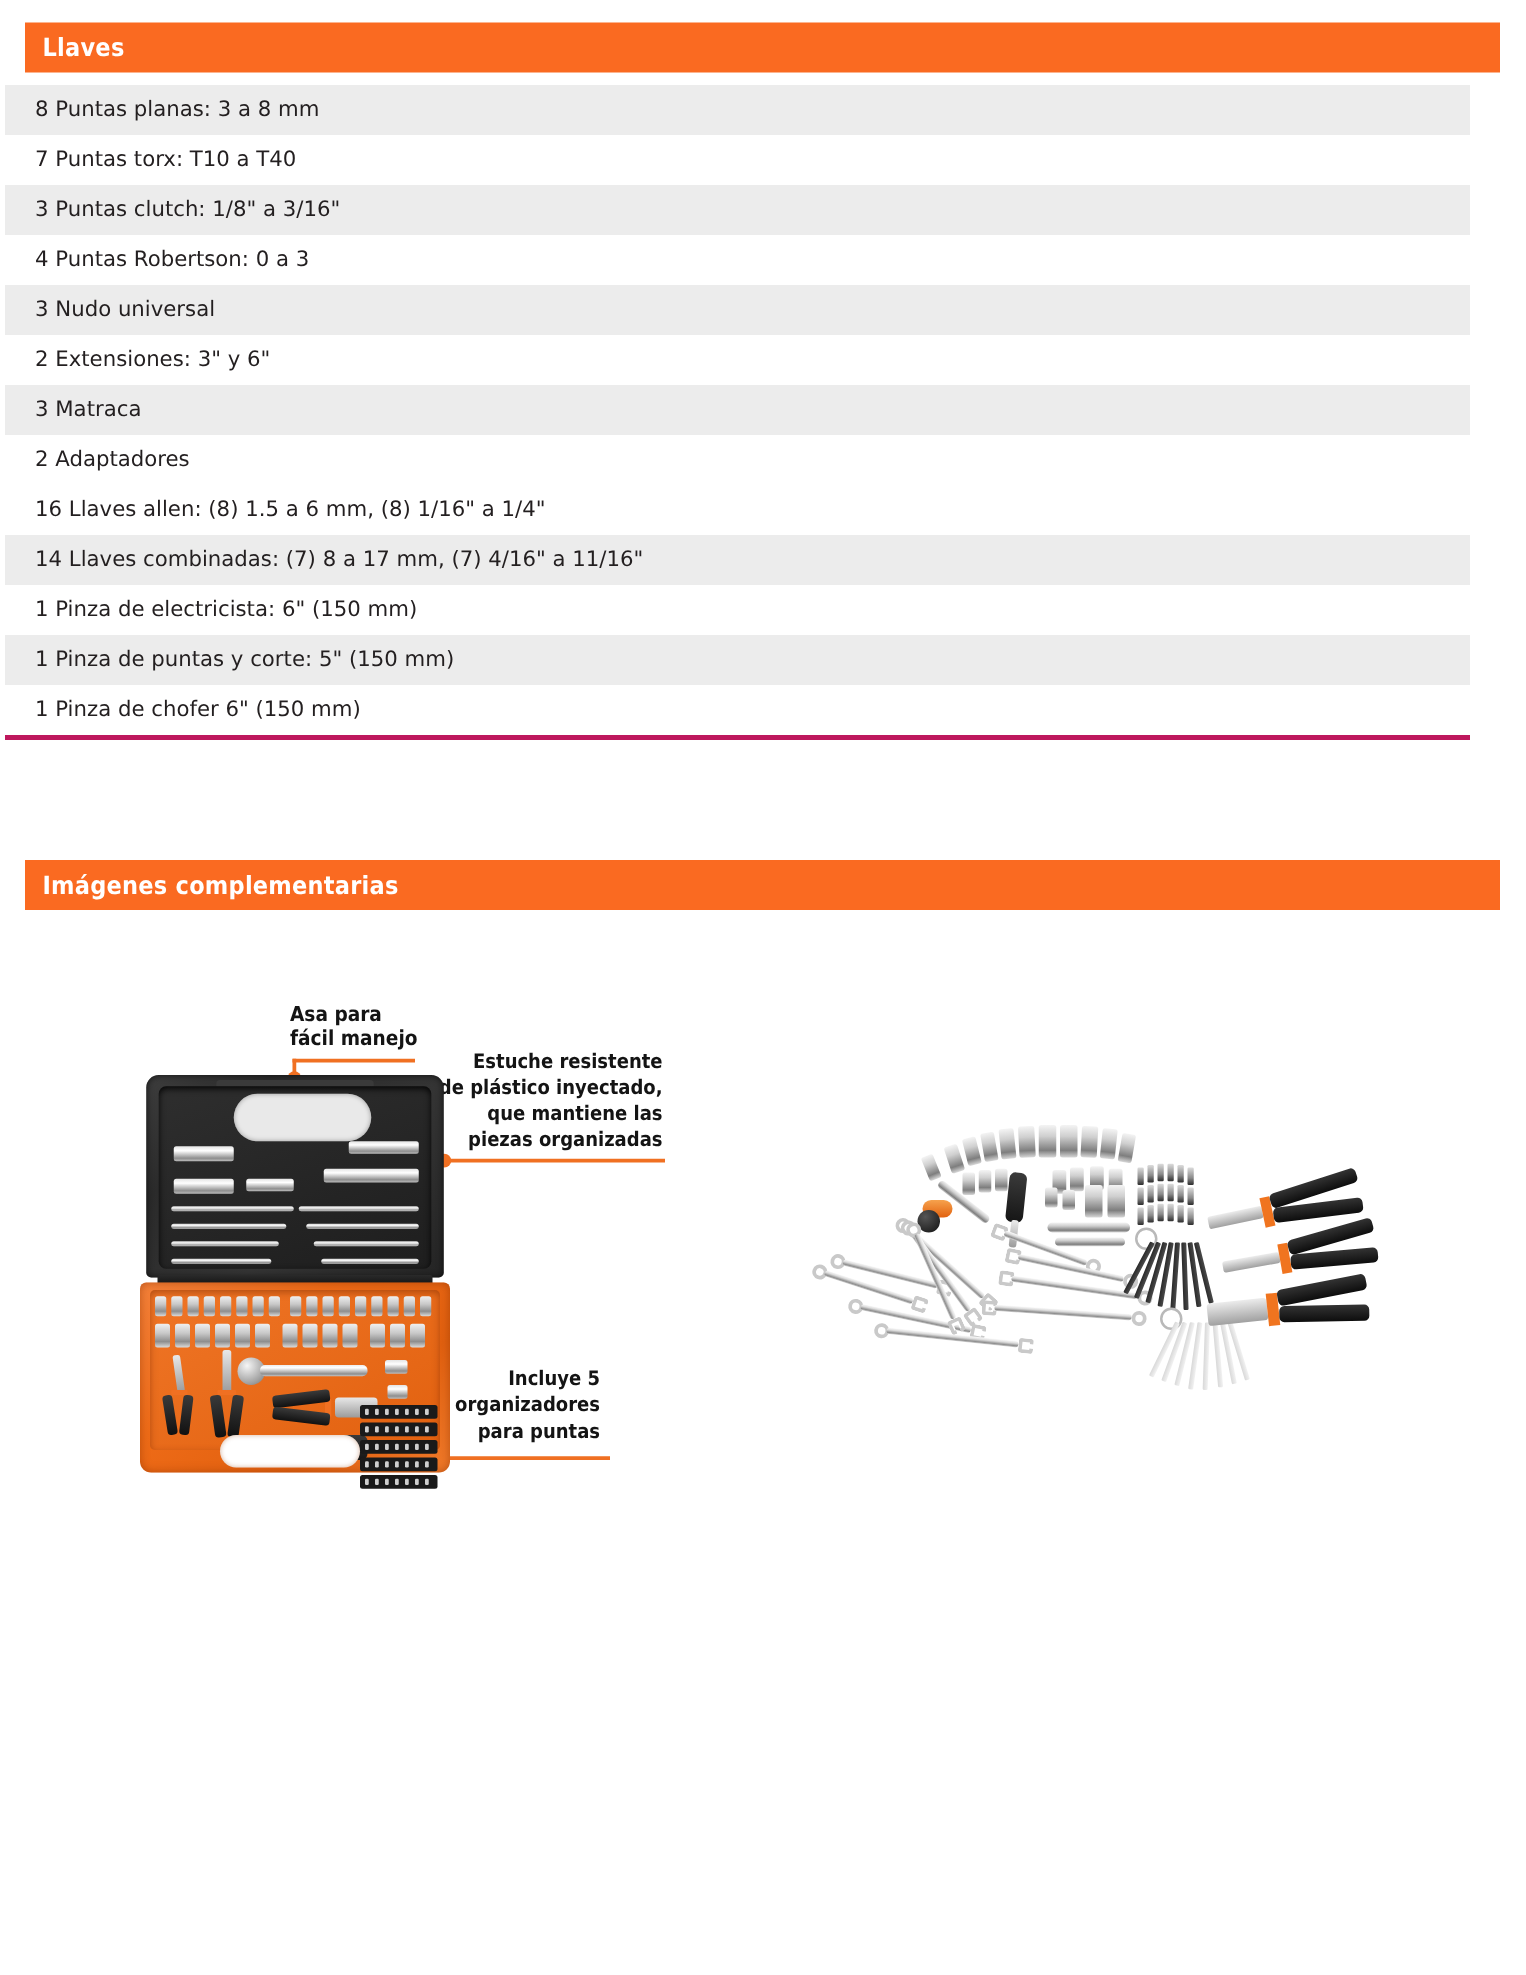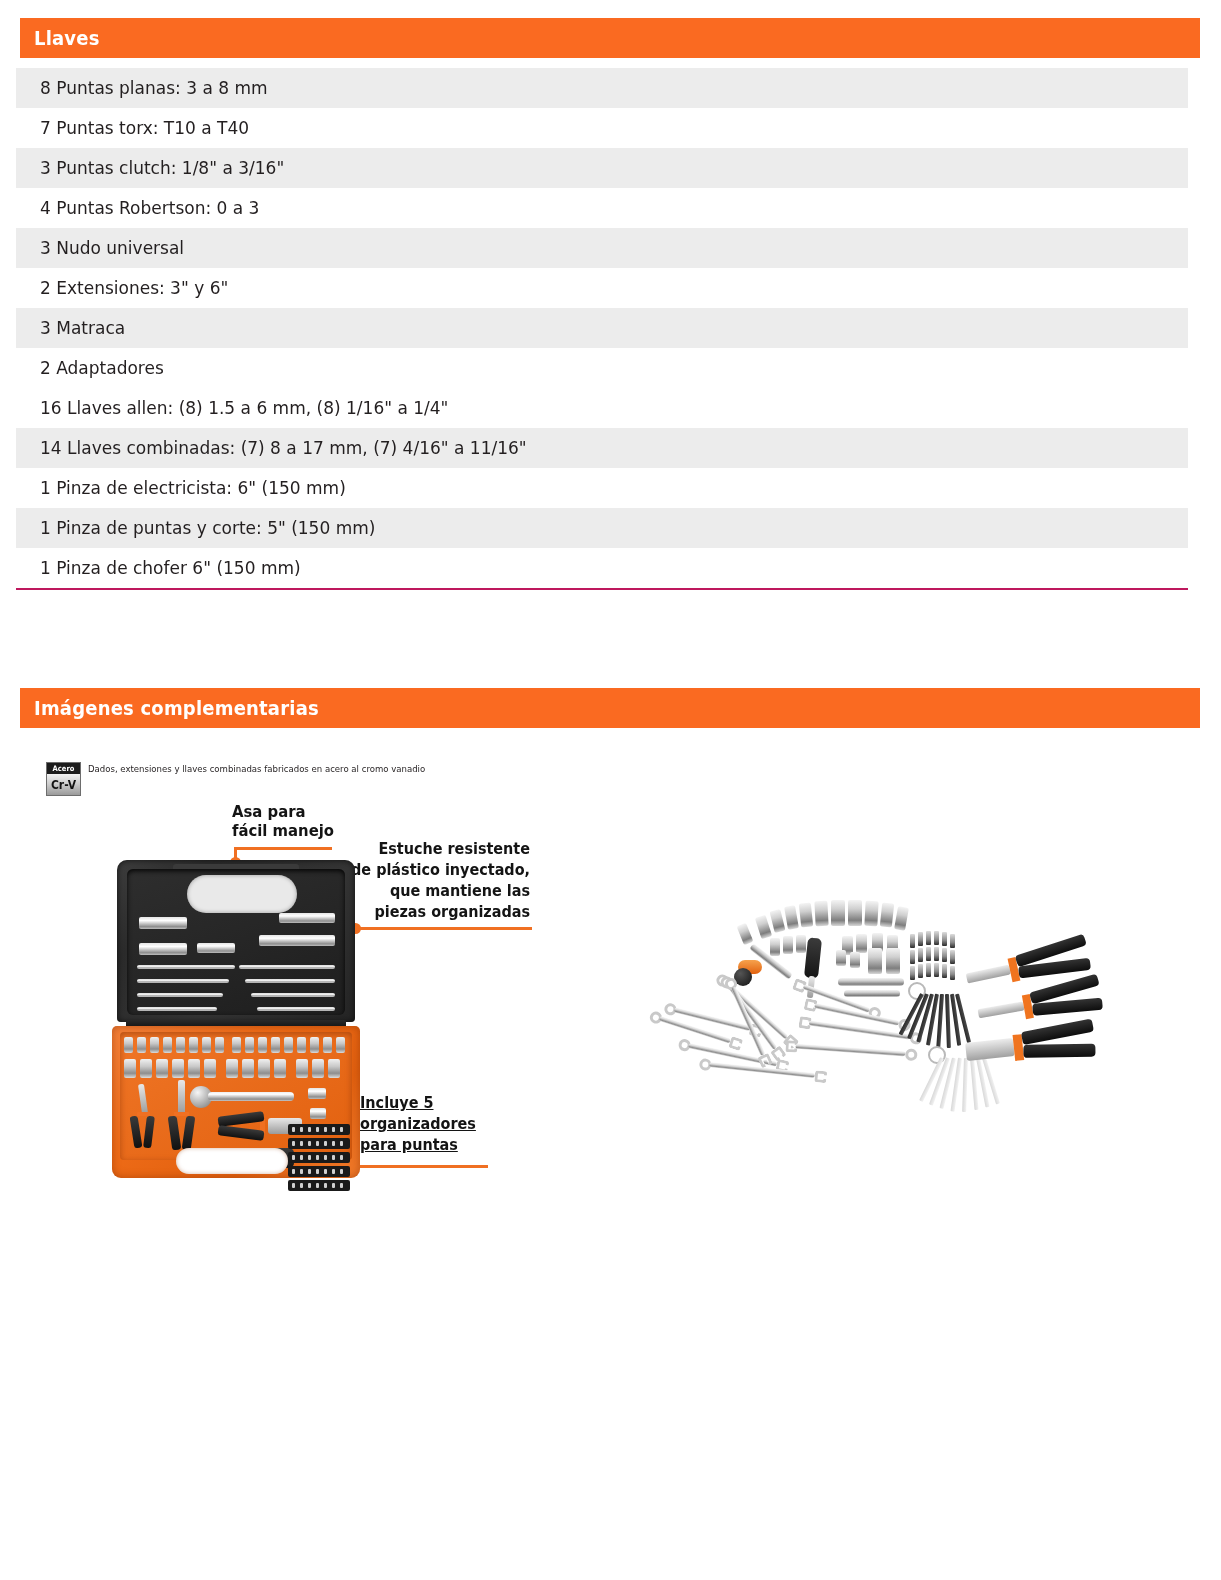--- a/index.html
+++ b/index.html
@@ -27,23 +27,23 @@
     letter-spacing: 0.2px;
     padding-left: 14px;
     white-space: nowrap;
   }
   #bar-incluye { top: 18px; }
   #bar-imagenes { top: 688px; }
 
   
   .includes-list {
     position: absolute;
-    left: 16px; top: 68px;
+    left: 4px; top: 68px;
     width: 1172px;
-    border-bottom: 2px solid #be185d;
+    border-bottom: 4px solid #be185d;
   }
   .include-row {
     height: 40px;
     display: flex; align-items: center;
     padding-left: 24px;
     font-size: 17px;
     color: #231f20;
     background: #ffffff;
   }
   .include-row.alt { background: #ececec; }
@@ -84,21 +84,21 @@
     position: absolute;
     font-family: "DejaVu Sans Condensed", "Liberation Sans Narrow", "Liberation Sans", sans-serif;
     font-weight: bold;
     color: #141414;
     line-height: 19px;
     font-size: 16.5px;
     white-space: pre-line;
   }
   #callout-asa { left: 232px; top: 62px; text-align: left; }
   #callout-estuche { left: 350px; top: 98px; width: 180px; text-align: right; font-size: 16px; line-height: 21px; }
-  #callout-organizadores { left: 360px; top: 352px; width: 120px; text-align: left; font-size: 16px; line-height: 21px; text-decoration: underline; }
+  #callout-organizadores { left: 360px; top: 352px; width: 120px; text-align: right; font-size: 16px; line-height: 21px; }
 
   .lead { position: absolute; background: #f07022; }
   .lead-dot {
     position: absolute; width: 11px; height: 11px; border-radius: 50%;
     background: #f07022;
   }
   .lead-dot.hollow { background: #ffffff; border: 2px solid #f07022; }
 
   
   .case { position: absolute; left: 112px; top: 120px; width: 248px; height: 318px; }
@@ -221,27 +221,20 @@
     <div class="include-row alt">1 Pinza de puntas y corte: 5" (150 mm)</div>
     <div class="include-row">1 Pinza de chofer 6" (150 mm)</div>
   </div>
 
   <div class="section-bar" id="bar-imagenes">
     <span class="bar-title">Imágenes complementarias</span>
   </div>
 
   <div class="images-area">
 
-    <div class="crv-block">
-      <div class="crv-badge">
-        <div class="acero">Acero</div>
-        <div class="crv">Cr-V</div>
-      </div>
-      <div class="crv-caption">Dados, extensiones y llaves combinadas fabricados en acero al cromo vanadio</div>
-    </div>
 
     <div class="callout" id="callout-asa">Asa para
 fácil manejo</div>
     <div class="lead" style="left:234px; top:107px; width:98px; height:3px;"></div>
     <div class="lead" style="left:234px; top:107px; width:3px; height:12px;"></div>
     <div class="lead-dot" style="left:230px; top:117px;"></div>
 
     <div class="callout" id="callout-estuche">Estuche resistente
 de plástico inyectado,
 que mantiene las

